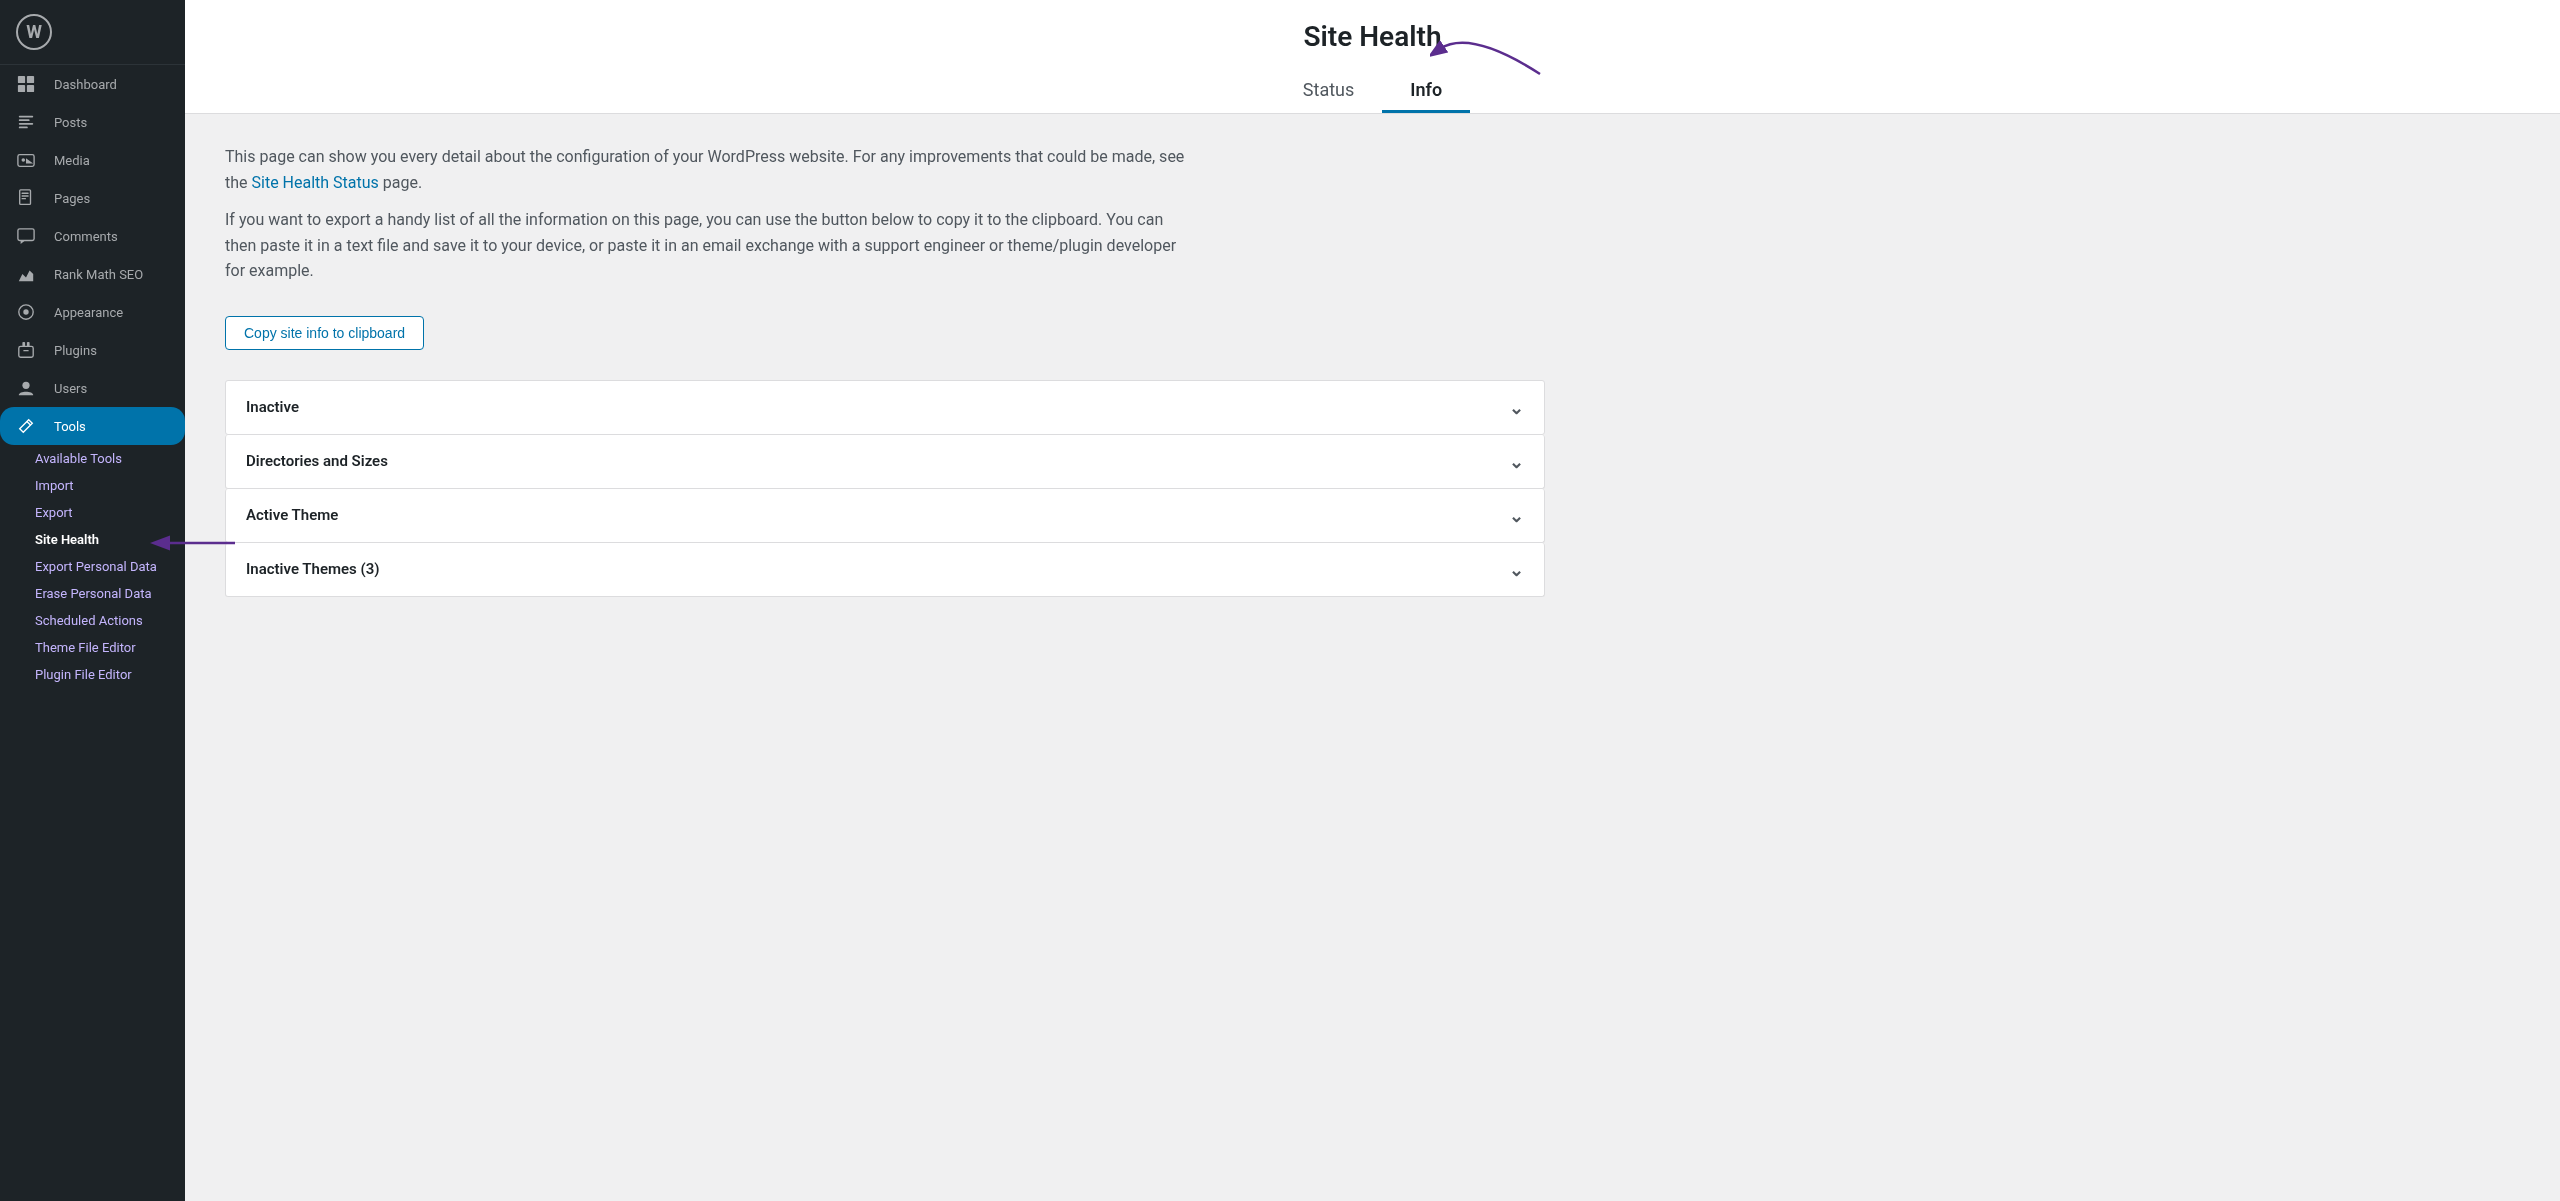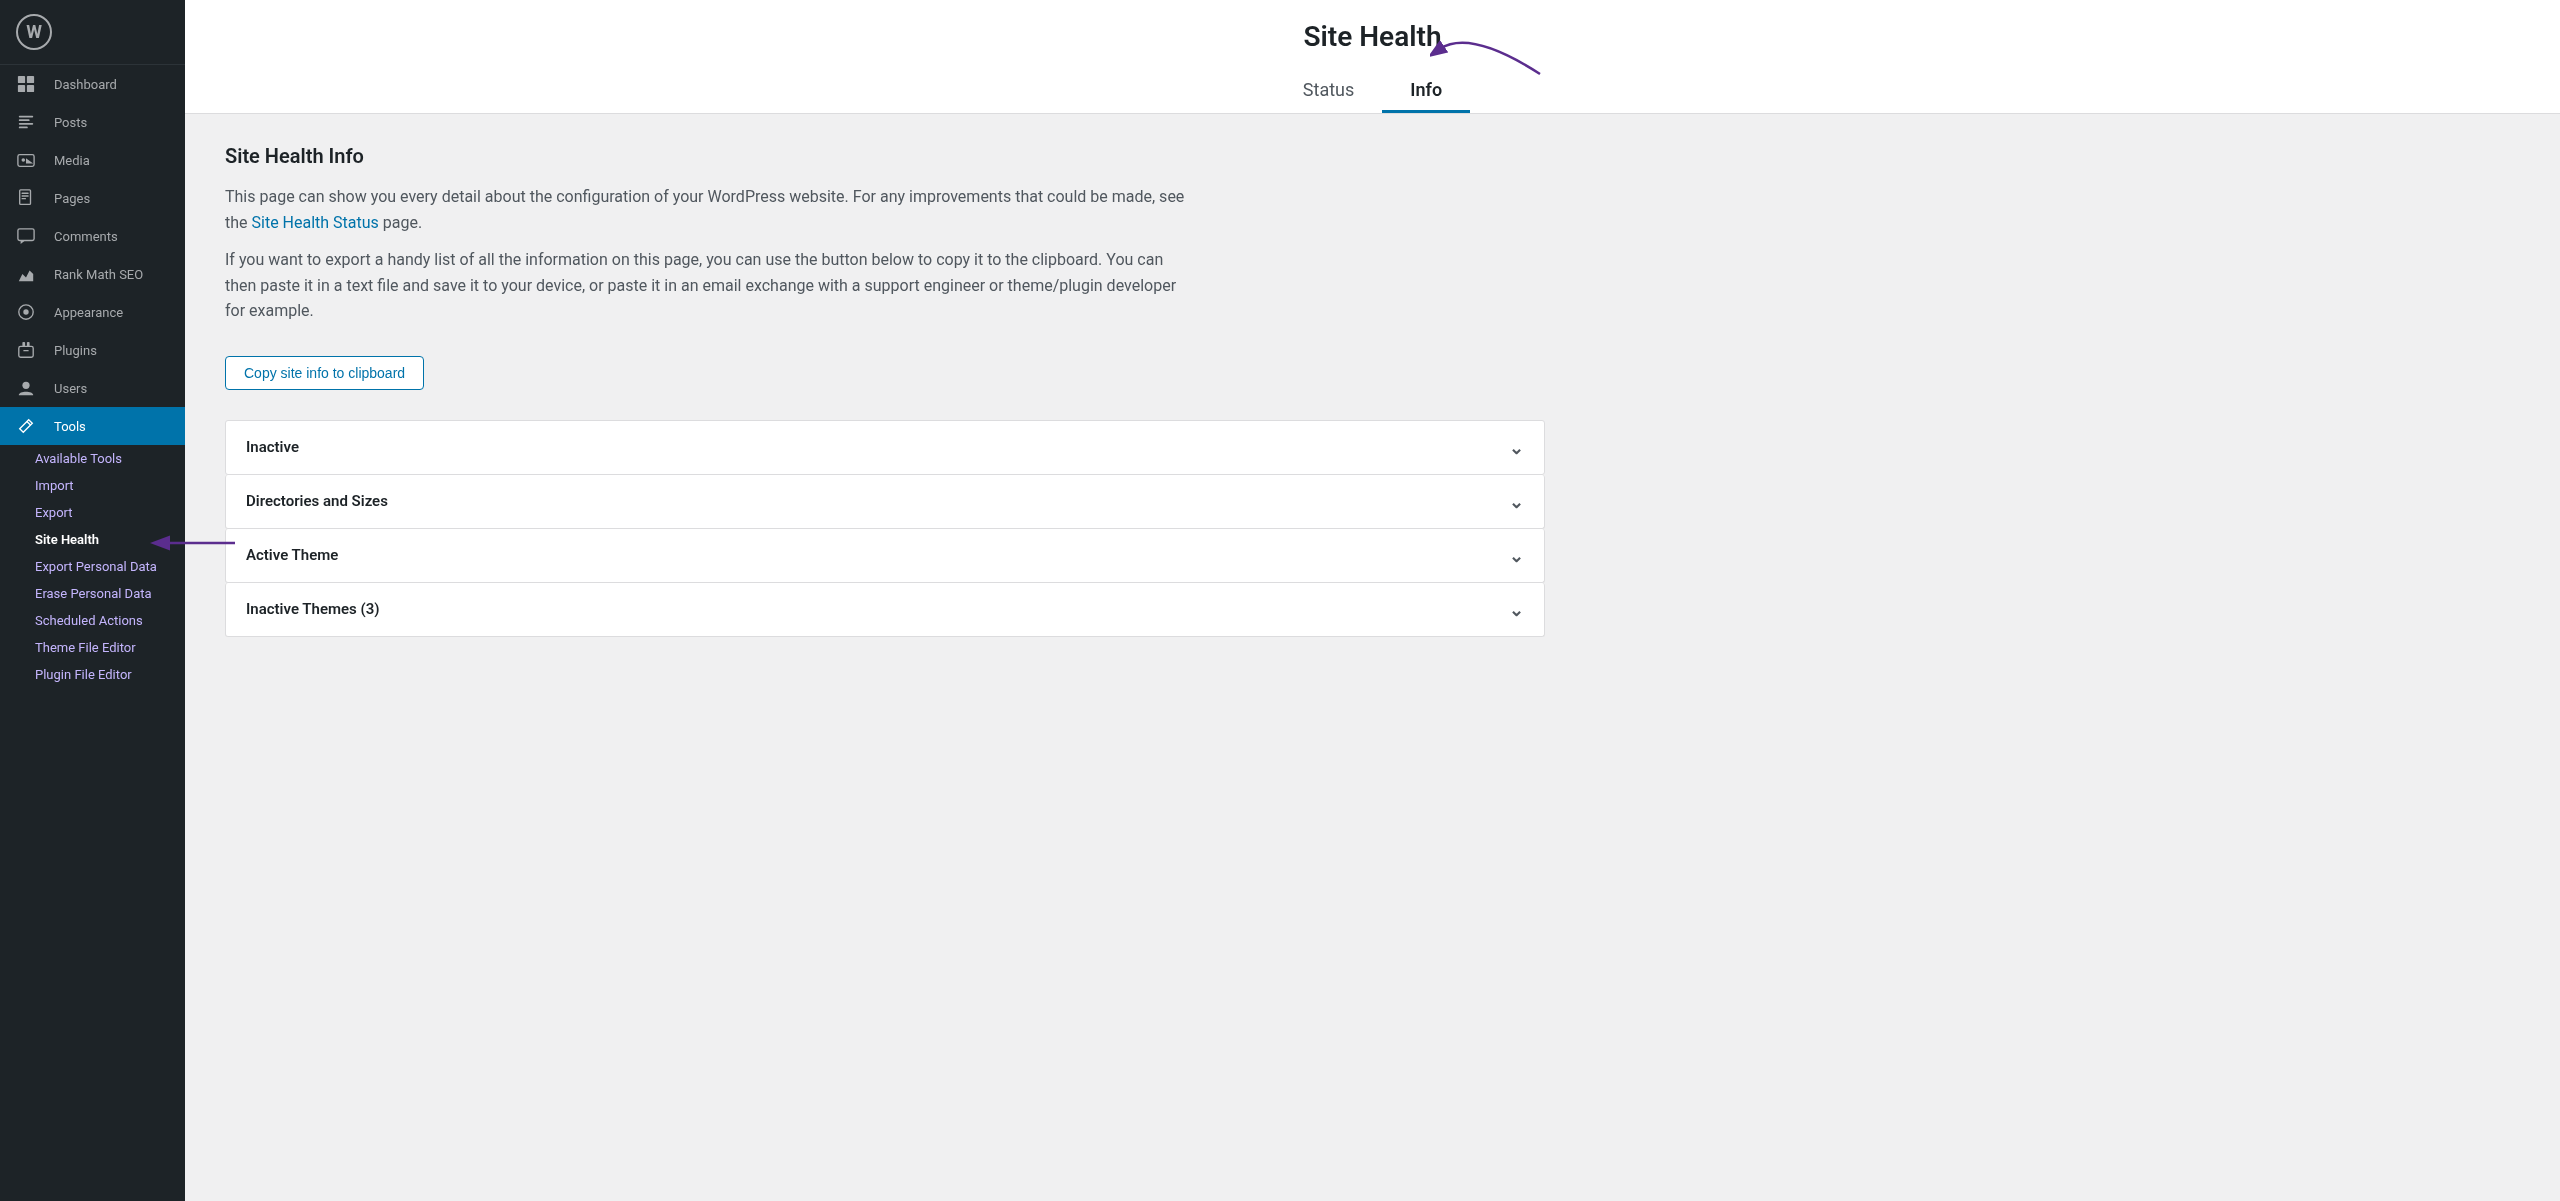--- a/index.html
+++ b/index.html
@@ -13,21 +13,21 @@
       flex-shrink: 0;
       min-height: 100vh;
     }
     .sidebar-logo {
       display: flex; align-items: center; padding: 14px 16px; border-bottom: 1px solid #2c3338;
     }
     .sidebar-logo svg { fill: #a7aaad; }
     .sidebar-item {
       display: flex; align-items: center; gap: 18px; padding: 9px 16px; cursor: pointer; color: #a7aaad; font-size: 13px;
     }
-    .sidebar-item.active { background: #0073aa; color: #fff; }
+    .sidebar-item.active { background: #0073aa; color: #fff; border-radius: 14px; }
     .sidebar-item .icon { width: 20px; height: 20px; display: flex; align-items: center; justify-content: center; flex-shrink: 0; }
     .sidebar-submenu { background: #1d2327; }
     .sidebar-submenu-item {
       display: block; padding: 6px 16px 6px 35px; color: #c4b5fd; cursor: pointer; font-size: 13px;
     }
     .sidebar-submenu-item.active { color: #fff; font-weight: 600; }
 
     
     #main {
       flex: 1;
@@ -256,21 +256,20 @@
               <path d="M0,0 L0,6 L8,3 z" fill="#5b2d8e"></path>
             </marker>
           </defs>
           <path d="M110,55 Q40,10 10,30" stroke="#5b2d8e" stroke-width="2.5" fill="none" marker-end="url(#arrowhead)"></path>
         </svg>
       </div>
     </div>
   </div>
 
   <div class="content">
-    <h2 class="section-title">Site Health Info</h2>
 
     <p class="description">
       <span>This page can show you every detail about the configuration of your WordPress website. For any improvements that could be made, see the </span><a href="#">Site Health Status</a><span> page.</span>
     </p>
     <p class="description">If you want to export a handy list of all the information on this page, you can use the button below to copy it to the clipboard. You can then paste it in a text file and save it to your device, or paste it in an email exchange with a support engineer or theme/plugin developer for example.</p>
 
     <button class="copy-btn">Copy site info to clipboard</button>
 
     
     <div>

